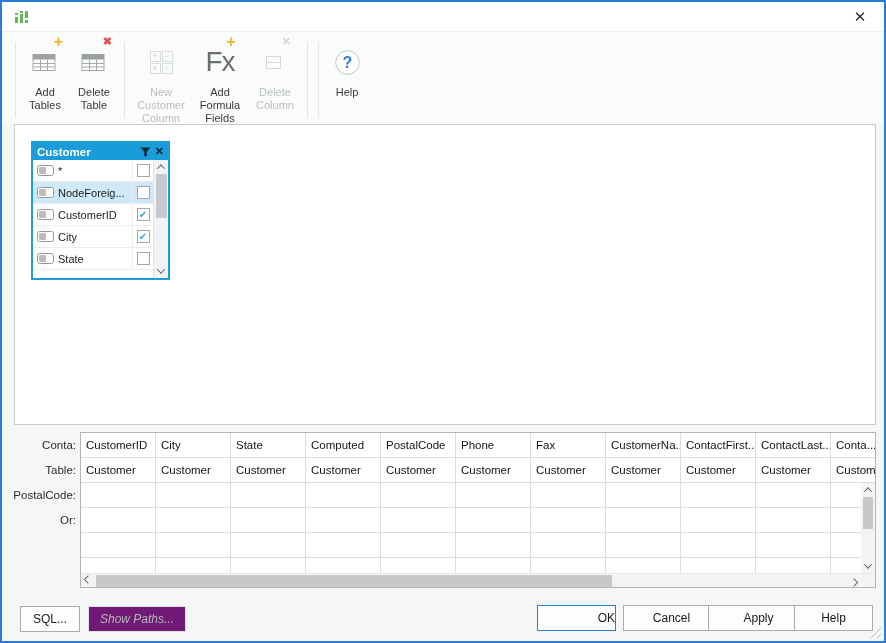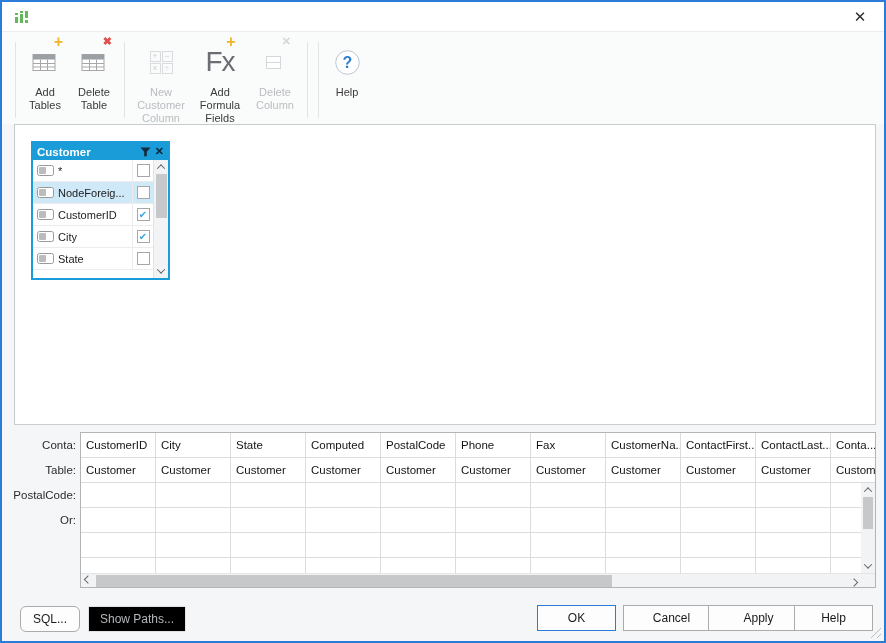--- a/index.html
+++ b/index.html
@@ -97,23 +97,23 @@
   .grid-hrow { display:flex; height:14px; border-top:1px solid #e4e5e6; }
   .grid-hscroll { width:780px; background:#f2f3f4; position:relative; display:flex; align-items:center; }
   .grid-hscroll .sc-arrow { width:14px; height:14px; display:flex; align-items:center; justify-content:center; }
   .grid-hscroll .sc-arrow.right-end { position:absolute; right:0; top:0; }
   .h-thumb { position:absolute; left:15px; top:1px; width:516px; height:12px; background:#c6c8ca; }
   .grid-corner { width:14px; background:#f2f3f4; }
 
   
   .btn { position:absolute; height:26px; background:#fdfdfd; border:1px solid #ababab;
          font-size:12px; color:#1a1a1a; text-align:center; line-height:24px; }
-  .btn.primary { border-color:var(--accent-blue,#2b7cd9); }
-  .btn.disabled { color:#b4b8bb; border-color:#e0e2e4; background:#000000; }
-  #sql-btn { left:18px; top:604px; width:60px;border-radius:6px; }
+  .btn.primary { border-color:var(--accent-blue,#2b7cd9);text-align:right; }
+  .btn.disabled { color:#b4b8bb; border-color:#e0e2e4; background:#701a75;font-style:italic; }
+  #sql-btn { left:18px; top:604px; width:60px; }
   #show-paths-btn { left:86px; top:604px; width:98px; }
   #ok-btn { left:535px; top:603px; width:79px; }
   #cancel-btn { left:621px; top:603px; width:97px; }
   #apply-btn { left:706px; top:603px; width:101px; }
   #help-btn { left:792px; top:603px; width:79px; }
 
   .resize-grip { position:absolute; right:3px; bottom:3px; width:13px; height:13px;
                  background:repeating-linear-gradient(135deg, transparent 0 3px, #b9bcbe 3px 4px);
                  clip-path:polygon(100% 0, 100% 100%, 0 100%); }
 </style>

